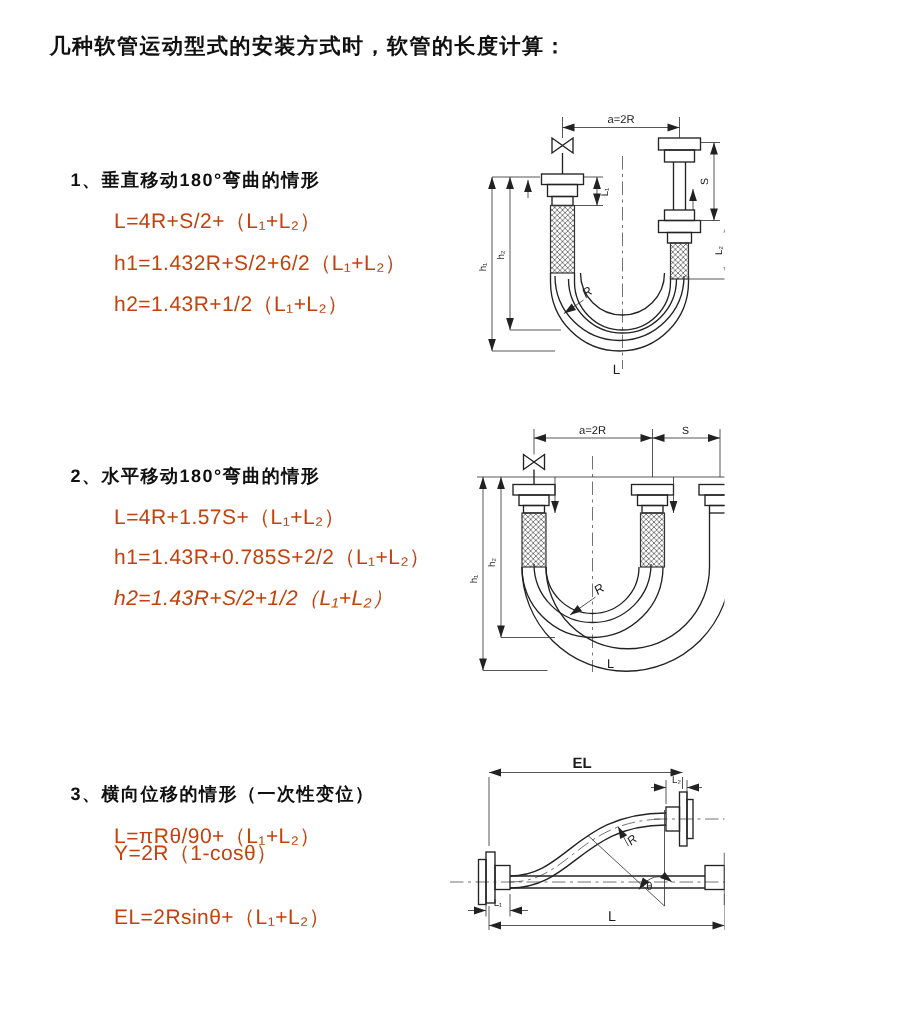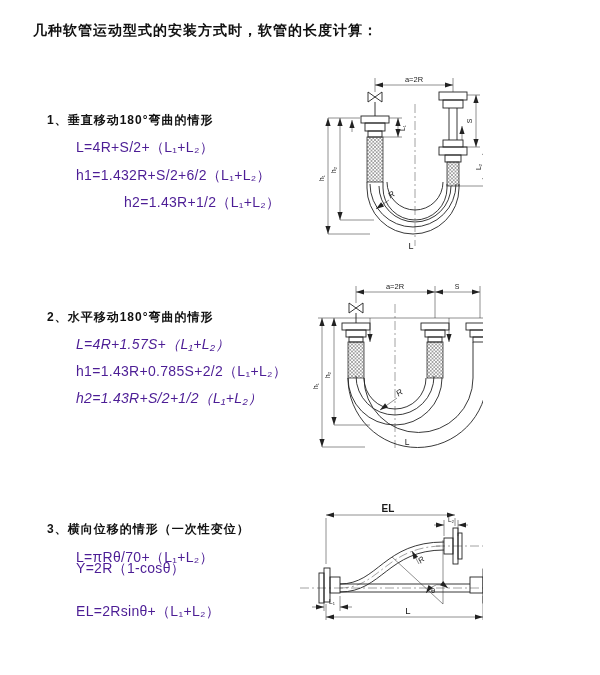--- a/index.html
+++ b/index.html
@@ -10,48 +10,48 @@
   .title{
     position:absolute;left:33px;top:22px;font-size:14px;font-weight:bold;
     letter-spacing:1px;color:#111;white-space:nowrap;
   }
   .sec-head{
     position:absolute;left:47px;font-size:12px;font-weight:bold;
     letter-spacing:1px;color:#111;white-space:nowrap;
   }
   .formula{
     position:absolute;left:76px;font-size:14px;font-weight:500;
-    letter-spacing:.3px;color:#4c1d95;white-space:nowrap;
+    letter-spacing:.3px;color:#c2410c;white-space:nowrap;
   }
   svg{position:absolute;}
   svg text{font-family:"Liberation Sans","DejaVu Sans",sans-serif;fill:#1b1b1b;}
   .obj{stroke:#232323;stroke-width:.9;fill:none;}
   .dim{stroke:#333;stroke-width:.55;fill:none;}
   .cl{stroke:#555;stroke-width:.55;fill:none;stroke-dasharray:9 3 2 3;}
   .braid{stroke:#333;stroke-width:.8;}
 </style>
 </head>
 <body>
 
 <div class="page">
 
   <div class="title">几种软管运动型式的安装方式时，软管的长度计算：</div>
 
   <div class="sec-head" style="top:112px;">1、垂直移动180°弯曲的情形</div>
   <div class="formula" style="top:139px;">L=4R+S/2+（L₁+L₂）</div>
   <div class="formula" style="top:167px;">h1=1.432R+S/2+6/2（L₁+L₂）</div>
-  <div class="formula" style="top:194px;margin-left:48px;">h2=1.43R+1/2（L₁+L₂）</div>
+  <div class="formula" style="top:194px;">h2=1.43R+1/2（L₁+L₂）</div>
 
   <div class="sec-head" style="top:309px;">2、水平移动180°弯曲的情形</div>
-  <div class="formula" style="top:336px;font-style:italic;">L=4R+1.57S+（L₁+L₂）</div>
+  <div class="formula" style="top:336px;">L=4R+1.57S+（L₁+L₂）</div>
   <div class="formula" style="top:363px;">h1=1.43R+0.785S+2/2（L₁+L₂）</div>
   <div class="formula" style="top:390px;font-style:italic;">h2=1.43R+S/2+1/2（L₁+L₂）</div>
 
   <div class="sec-head" style="top:521px;">3、横向位移的情形（一次性变位）</div>
-  <div class="formula" style="top:549px;">L=πRθ/70+（L₁+L₂）</div>
+  <div class="formula" style="top:549px;">L=πRθ/90+（L₁+L₂）</div>
   <div class="formula" style="top:560px;">Y=2R（1-cosθ）</div>
   <div class="formula" style="top:603px;">EL=2Rsinθ+（L₁+L₂）</div>
 
   <svg style="left:312px;top:70px;" width="220" height="185" viewBox="0 0 220 185">
     <defs>
       <marker id="ar1" markerUnits="userSpaceOnUse" markerWidth="9" markerHeight="7" refX="8.5" refY="3" orient="auto-start-reverse">
         <path d="M0.5,0.4 L8.5,3 L0.5,5.6 Z" fill="#222"></path>
       </marker>
       <pattern id="br1" width="3.5" height="3.5" patternUnits="userSpaceOnUse">
         <path d="M0,0 L3.5,3.5 M3.5,0 L0,3.5" stroke="#555" stroke-width="0.5"></path>

